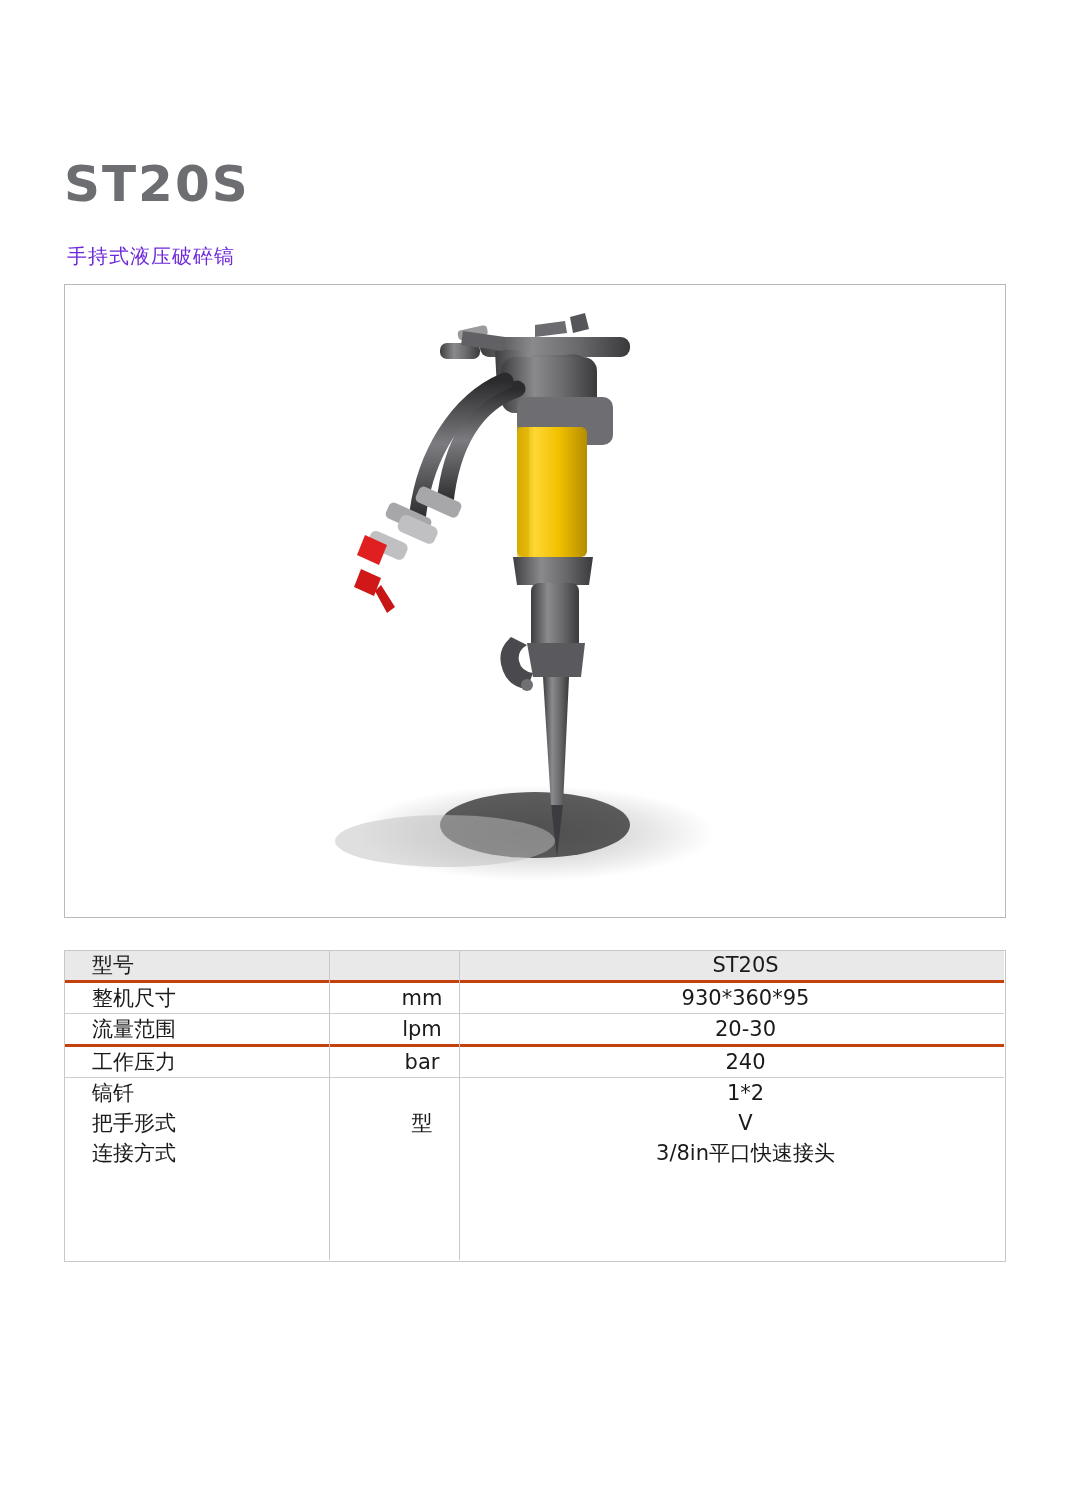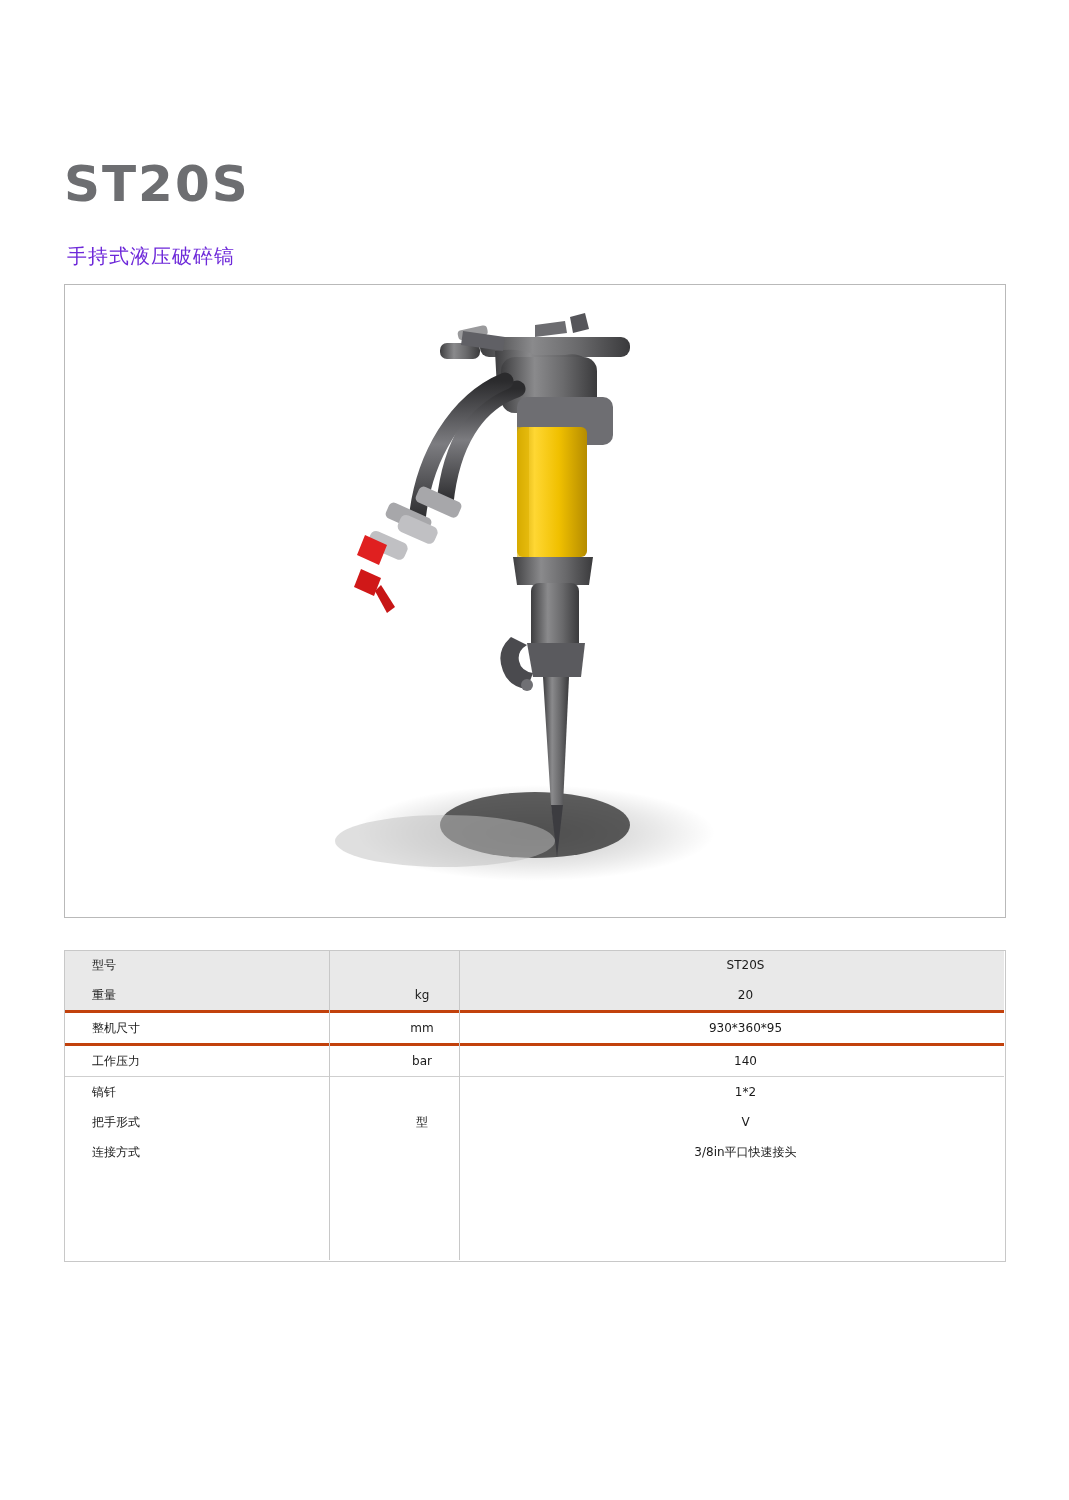--- a/index.html
+++ b/index.html
@@ -61,21 +61,21 @@
     position: absolute;
     left: 64px;
     top: 950px;
     width: 940px;
     border-collapse: collapse;
     table-layout: fixed;
     font-family: "DejaVu Sans", sans-serif;
   }
   .spec-table td {
     height: 30px;
-    font-size: 12px;
+    font-size: 21px;
     color: #1a1a1a;
     padding: 0;
     vertical-align: middle;
   }
   .spec-table tr.shaded td {
     background: #e9e9e9;
   }
   .spec-table tr.bordered td {
     border-top: 3px solid #c2410c;
     border-bottom: 1px solid #cfcfcf;
@@ -188,34 +188,34 @@
     </svg>
   </div>
 
   <table class="spec-table">
     <tbody>
       <tr class="shaded">
         <td class="col-name">型号</td>
         <td class="col-unit"></td>
         <td class="col-value">ST20S</td>
       </tr>
-      <tr class="shaded">
-        <td class="col-name">重量</td>
-        <td class="col-unit">kg</td>
-        <td class="col-value">20</td>
-      </tr>
       <tr class="bordered">
         <td class="col-name">整机尺寸</td>
         <td class="col-unit">mm</td>
         <td class="col-value">930*360*95</td>
       </tr>
+      <tr>
+        <td class="col-name">流量范围</td>
+        <td class="col-unit">lpm</td>
+        <td class="col-value">20-30</td>
+      </tr>
       <tr class="bordered">
         <td class="col-name">工作压力</td>
         <td class="col-unit">bar</td>
-        <td class="col-value">140</td>
+        <td class="col-value">240</td>
       </tr>
       <tr>
         <td class="col-name">镐钎</td>
         <td class="col-unit"></td>
         <td class="col-value">1*2</td>
       </tr>
       <tr>
         <td class="col-name">把手形式</td>
         <td class="col-unit">型</td>
         <td class="col-value">V</td>

